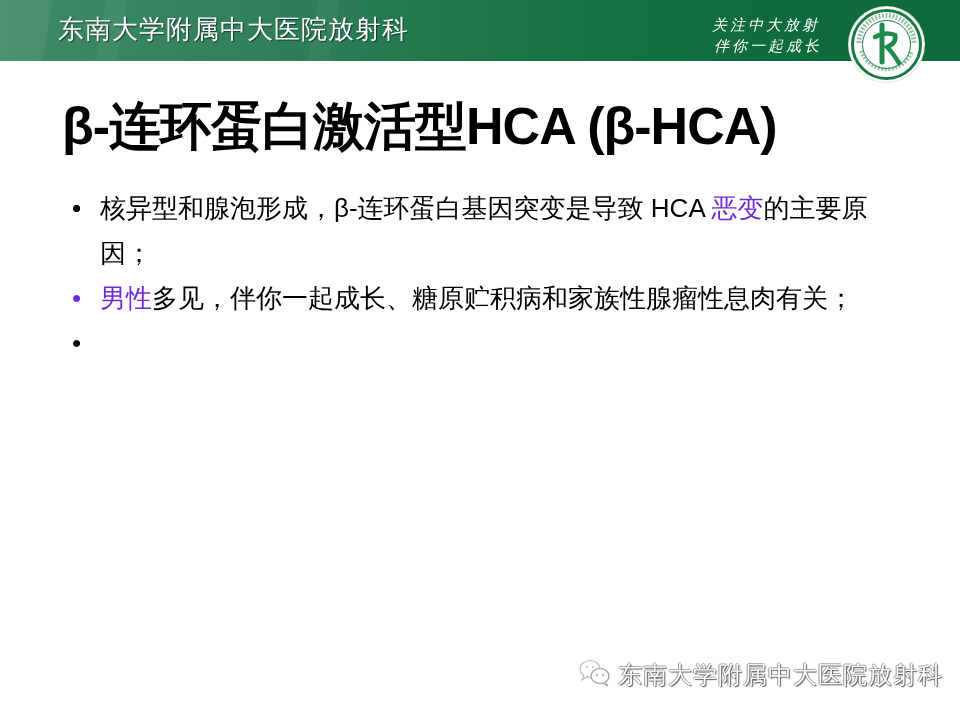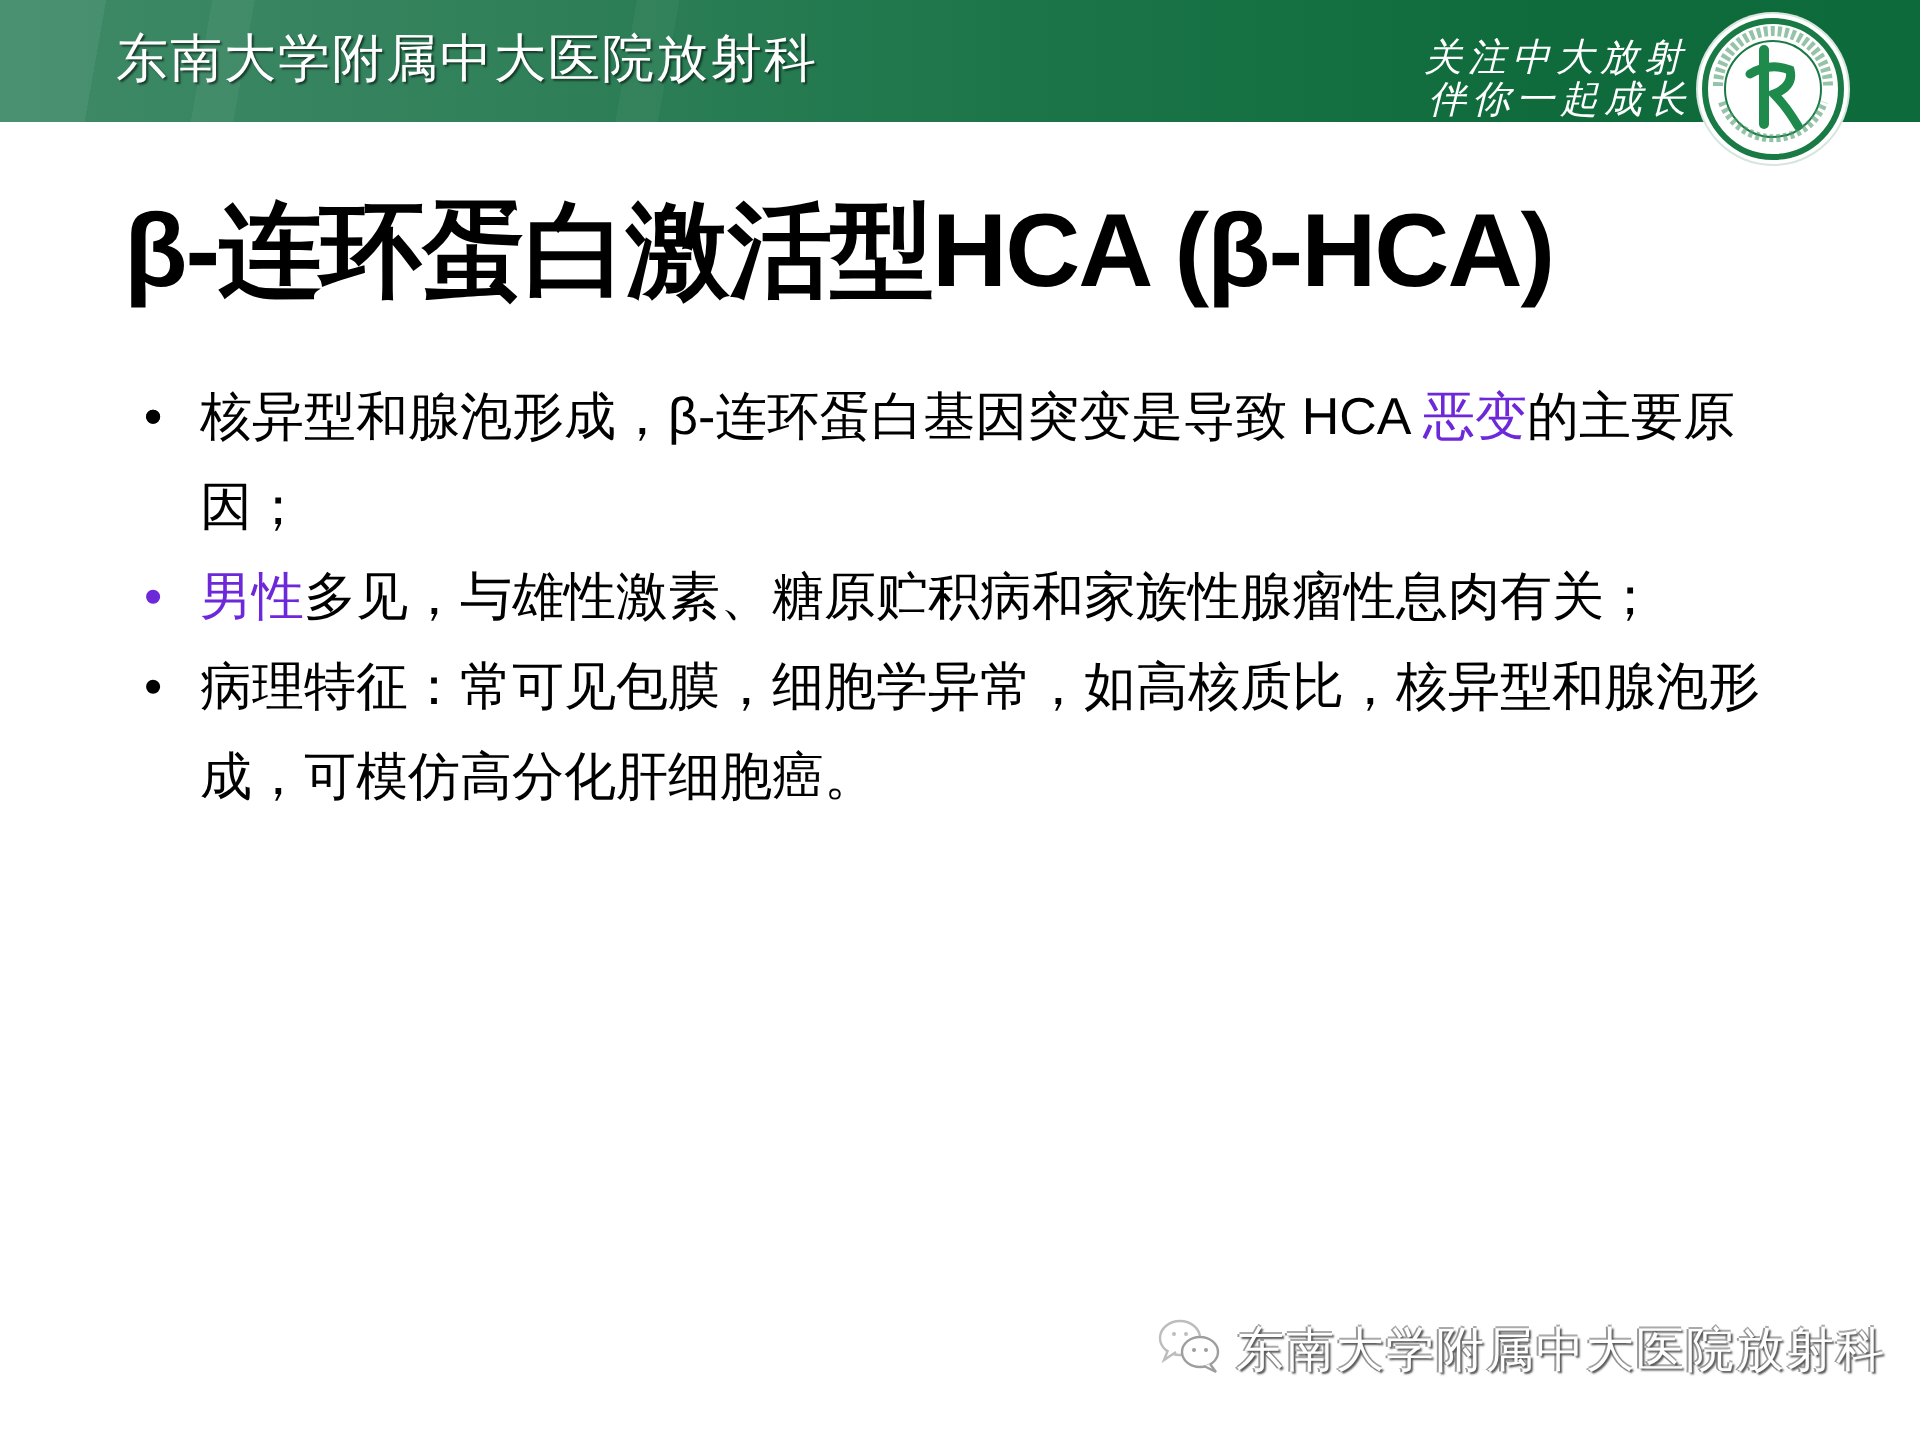--- a/index.html
+++ b/index.html
@@ -21,21 +21,21 @@
     .banner-title {
       position: absolute; left: 58px; top: 12px;
       font-family: "DejaVu Serif", "Liberation Serif", serif;
       font-size: 26px; color: #ffffff; letter-spacing: 1px;
       text-shadow: 1px 1px 1px rgba(0,0,0,0.55);
       white-space: nowrap;
     }
     .slogan {
       position: absolute; top: 14px; color: #ffffff;
       font-family: "DejaVu Serif", "Liberation Serif", serif;
-      font-style: italic; font-size: 19px; letter-spacing: 3px; white-space: nowrap;
+      font-style: italic; font-size: 15px; letter-spacing: 3px; white-space: nowrap;
     }
     .slogan.l1 { left: 712px; top: 16px; }
     .slogan.l2 { left: 714px; top: 37px; }
     .logo {
       position: absolute; left: 849px; top: 7px; width: 75px; height: 75px;
       border-radius: 50%; background: #ffffff;
       box-shadow: 0 0 0 1px #d7e6dc;
     }
     .logo svg { position: absolute; left: 0; top: 0; }
     .title {
@@ -93,25 +93,24 @@
 <ul class="bullets">
   <li>
     <span class="dot">•</span>
   </li>
   <li>
     <span class="dot">•</span>
     <span>核异型和腺泡形成，β-连环蛋白基因突变是导致 HCA </span><span class="red">恶变</span><span>的主要原因；</span>
   </li>
   <li>
     <span class="dot red">•</span>
-    <span class="red">男性</span><span>多见，与雄性激素、糖原贮积病和家族性腺瘤性息肉有关；</span>
+    <span class="red">男性</span><span>多见，伴你一起成长、糖原贮积病和家族性腺瘤性息肉有关；</span>
   </li>
   <li>
     <span class="dot">•</span>
-    <span>病理特征：常可见包膜，细胞学异常，如高核质比，核异型和腺泡形成，可模仿高分化肝细胞癌。</span>
   </li>
 </ul>
 
 <div class="footer">
   <span>
     <svg width="34" height="30" viewBox="0 0 34 30">
       <ellipse cx="12" cy="11" rx="10" ry="8.5" fill="#ffffff" stroke="#bdbdbd" stroke-width="1.2"></ellipse>
       <path d="M6 17 L4 22 L10 18" fill="#ffffff" stroke="#bdbdbd" stroke-width="1.2"></path>
       <circle cx="9" cy="9" r="1" fill="#bdbdbd"></circle>
       <circle cx="15" cy="9" r="1" fill="#bdbdbd"></circle>

